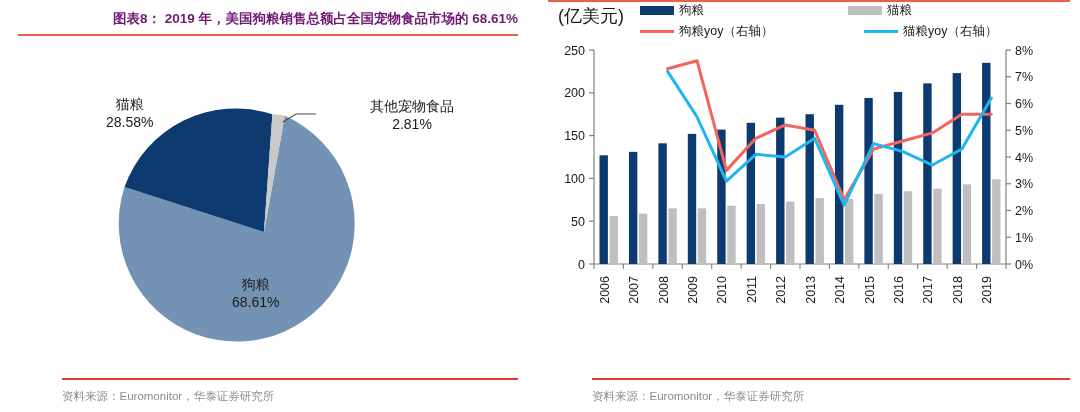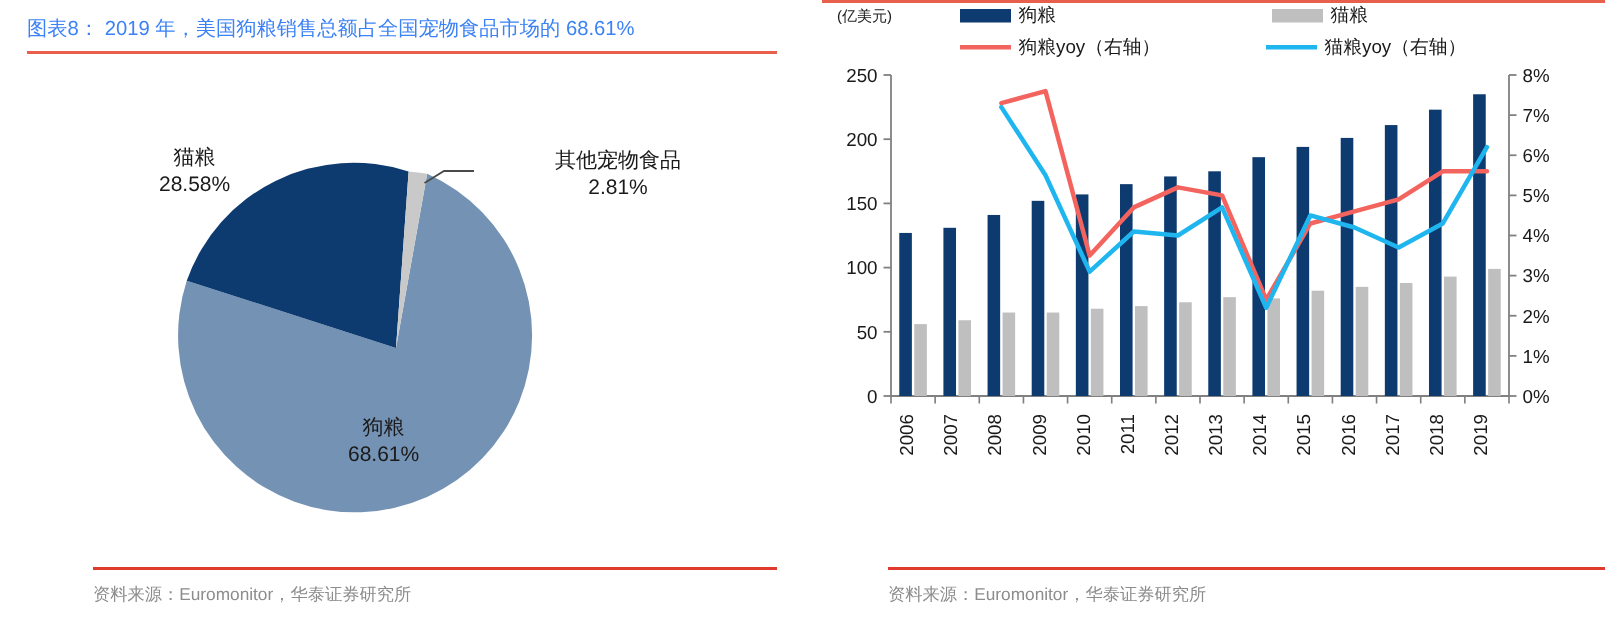--- a/index.html
+++ b/index.html
@@ -7,22 +7,22 @@
     width:1080px;height:412px;background:#ffffff;
     font-family:"Liberation Sans","DejaVu Sans",sans-serif;
     overflow:hidden;
   }
   .page{display:flex;width:1080px;height:412px;}
   .panel{width:540px;height:412px;position:relative;box-sizing:border-box;}
   .panel-left{padding:0 22px 0 18px;}
   .panel-right{padding:0 10px 0 8px;}
 
   .fig-title{
-    font-weight:normal;font-size:13.5px;color:#3b82f6;
-    padding:10px 0 6px 0;letter-spacing:0px;white-space:nowrap;
+    font-weight:bold;font-size:13.5px;color:#701a75;
+    padding:10px 0 6px 0;letter-spacing:0px;white-space:nowrap;text-align:right;
   }
   .title-rule{height:2px;background:#e8604c;width:100%;}
 
   .footer-wrap{position:absolute;left:18px;right:22px;bottom:8px;margin-left:44px;}
   .panel-right .footer-wrap{left:8px;right:10px;}
   .footer-rule{height:1.6px;background:#e03a2f;width:100%;}
   .footer-text{font-size:11.5px;color:#8c8c8c;padding-top:9px;white-space:nowrap;}
 
   
   .pie-area{position:relative;width:100%;height:320px;}
@@ -35,25 +35,25 @@
   #lbl-dog{left:214px;top:240px;}
 
   
   .chart-area{position:relative;width:524px;height:330px;}
   .chart-svg{position:absolute;left:0;top:0;}
   .legend{position:absolute;left:0;top:0;width:524px;height:44px;}
   .lg-item{position:absolute;font-size:12.5px;color:#1a1a1a;white-space:nowrap;
            display:flex;align-items:center;gap:5px;}
   .sw-bar{width:34px;height:9px;display:inline-block;}
   .sw-line{width:34px;height:3.5px;display:inline-block;}
-  .unit-label{position:absolute;left:10px;top:2px;font-size:10px;color:#1a1a1a;white-space:nowrap;}
+  .unit-label{position:absolute;left:10px;top:2px;font-size:18px;color:#1a1a1a;white-space:nowrap;}
   #lg-dog{left:92px;top:0px;}
   #lg-cat{left:300px;top:0px;}
   #lg-dogyoy{left:92px;top:21px;}
-  #lg-catyoy{left:296px;top:21px;align-items:center;}
+  #lg-catyoy{left:316px;top:21px;align-items:center;}
   .axtick{font-size:12.5px;fill:#1a1a1a;}
   .xtick{font-size:12.5px;fill:#1a1a1a;}
 </style>
 </head>
 <body>
 
 <div class="page">
 
   <div class="panel panel-left">
     <div class="fig-title">图表8：  2019 年，美国狗粮销售总额占全国宠物食品市场的 68.61%</div>

